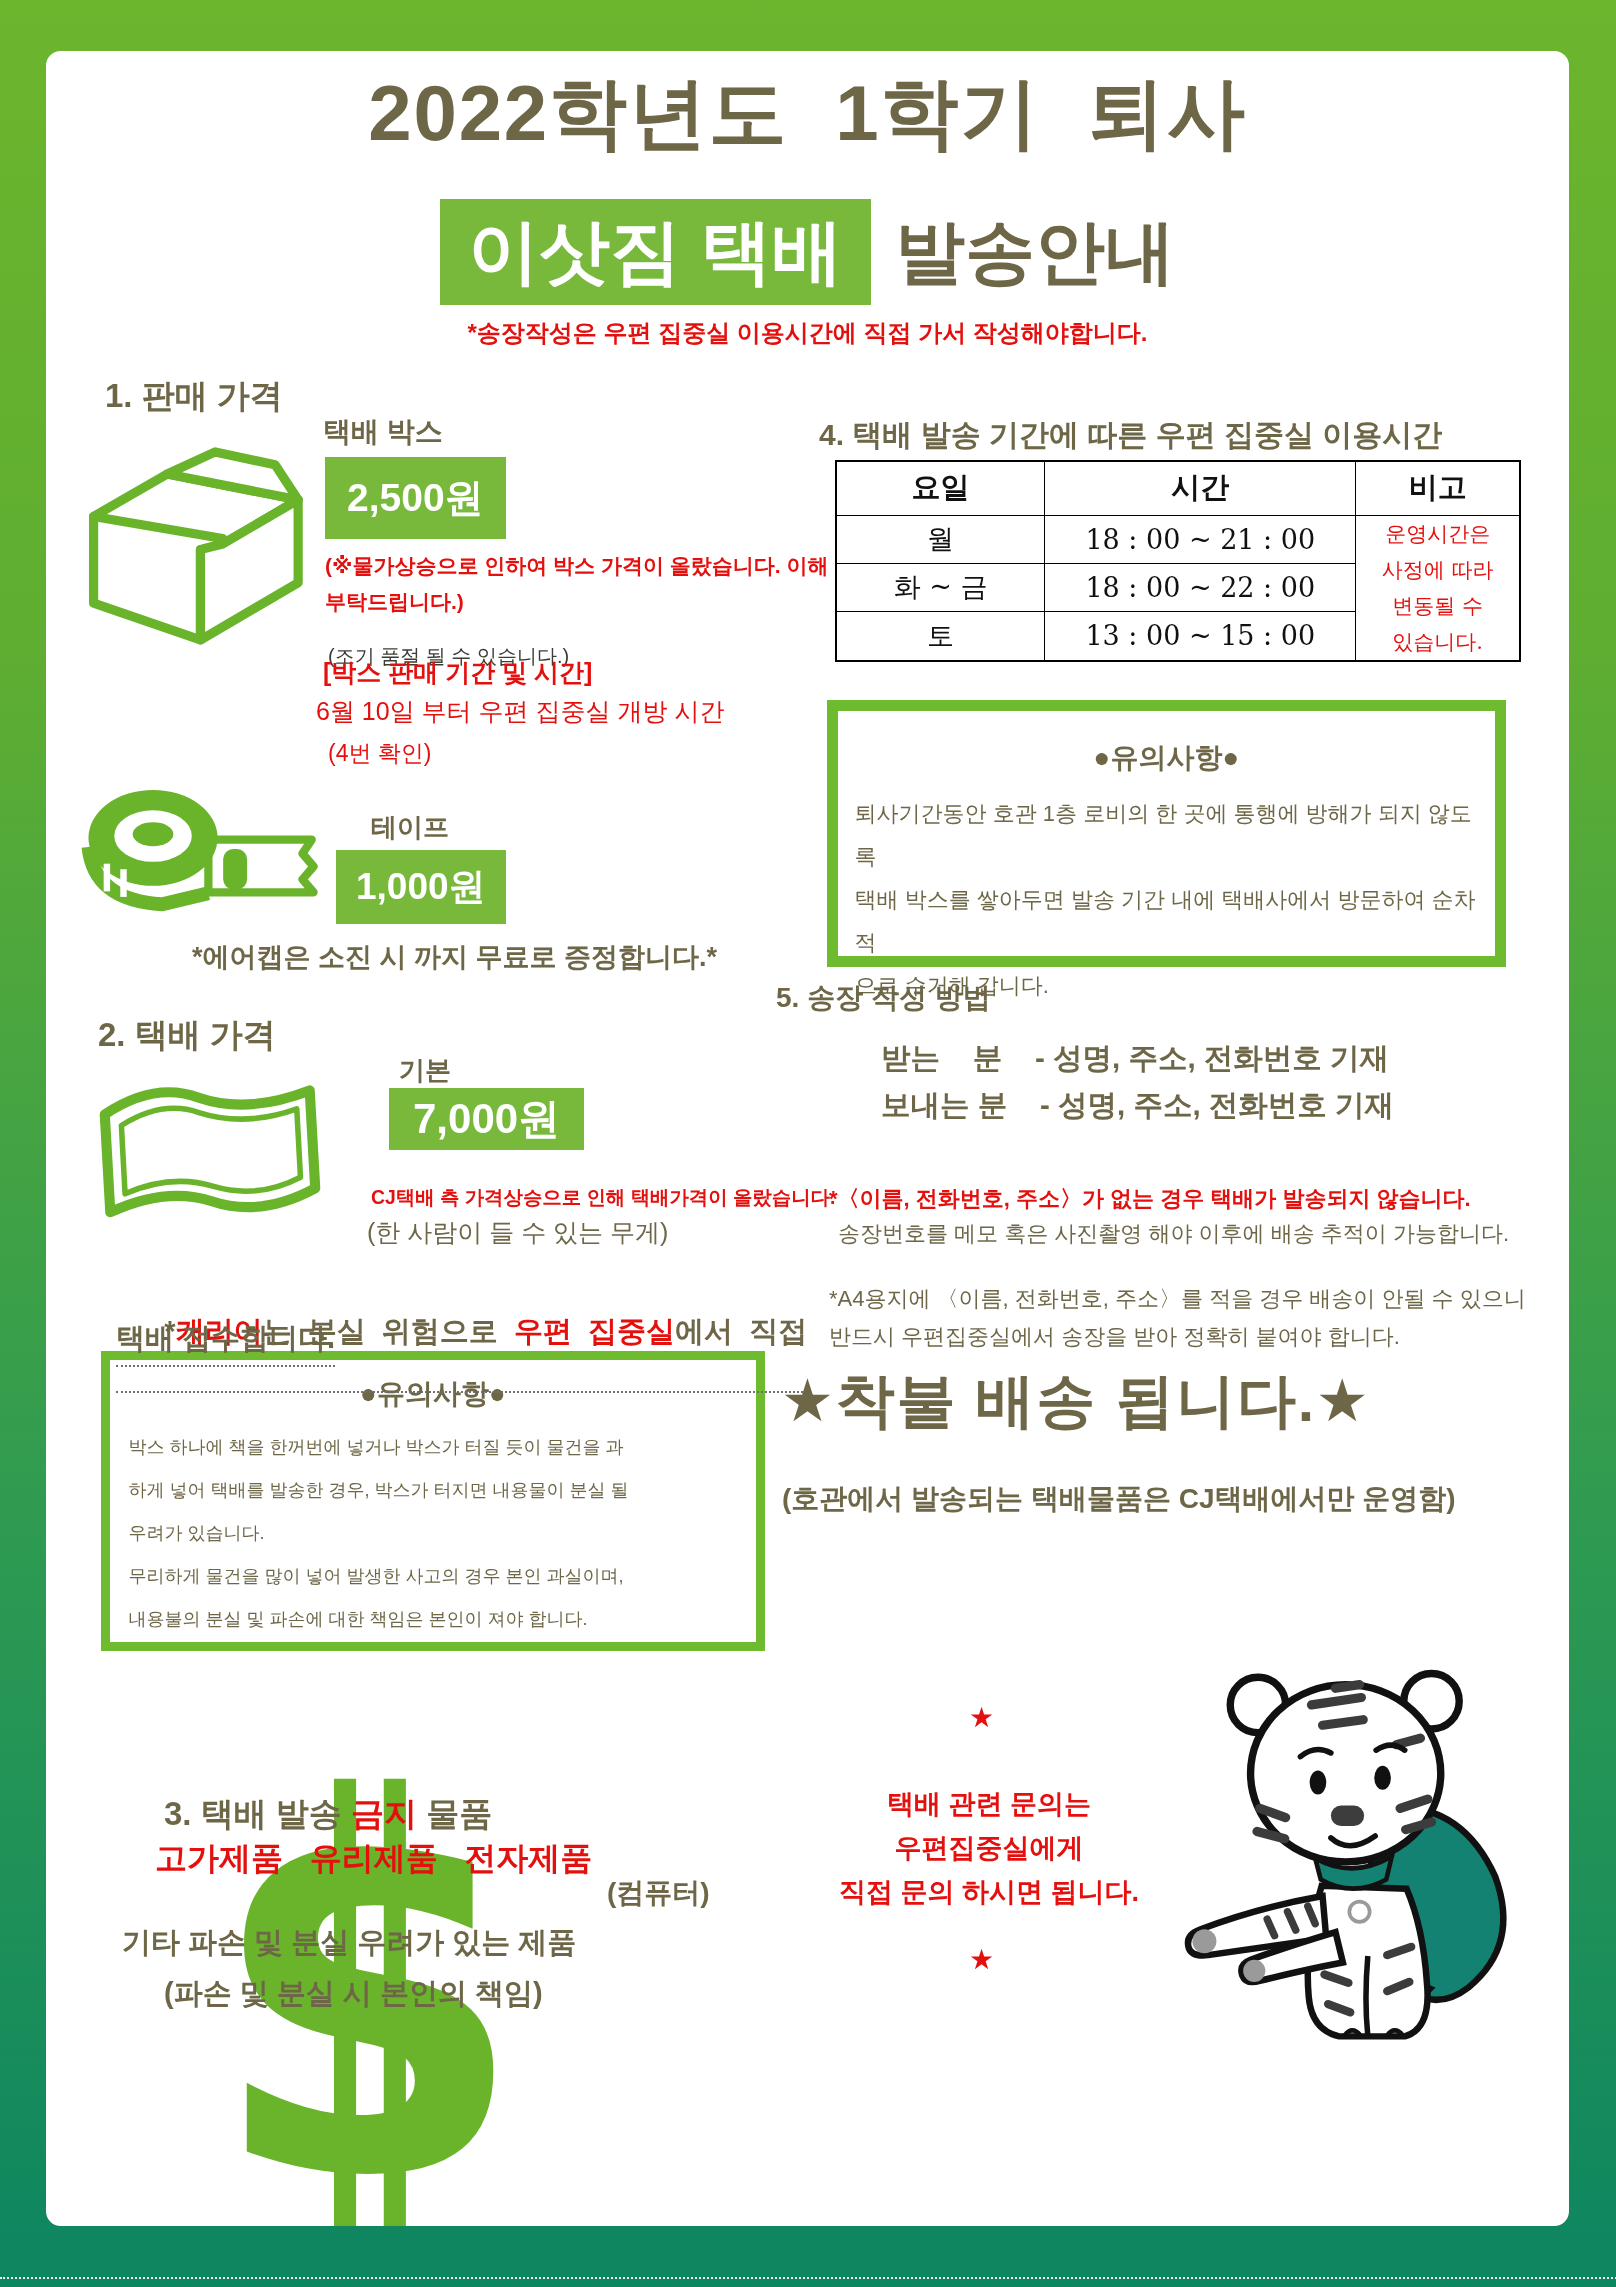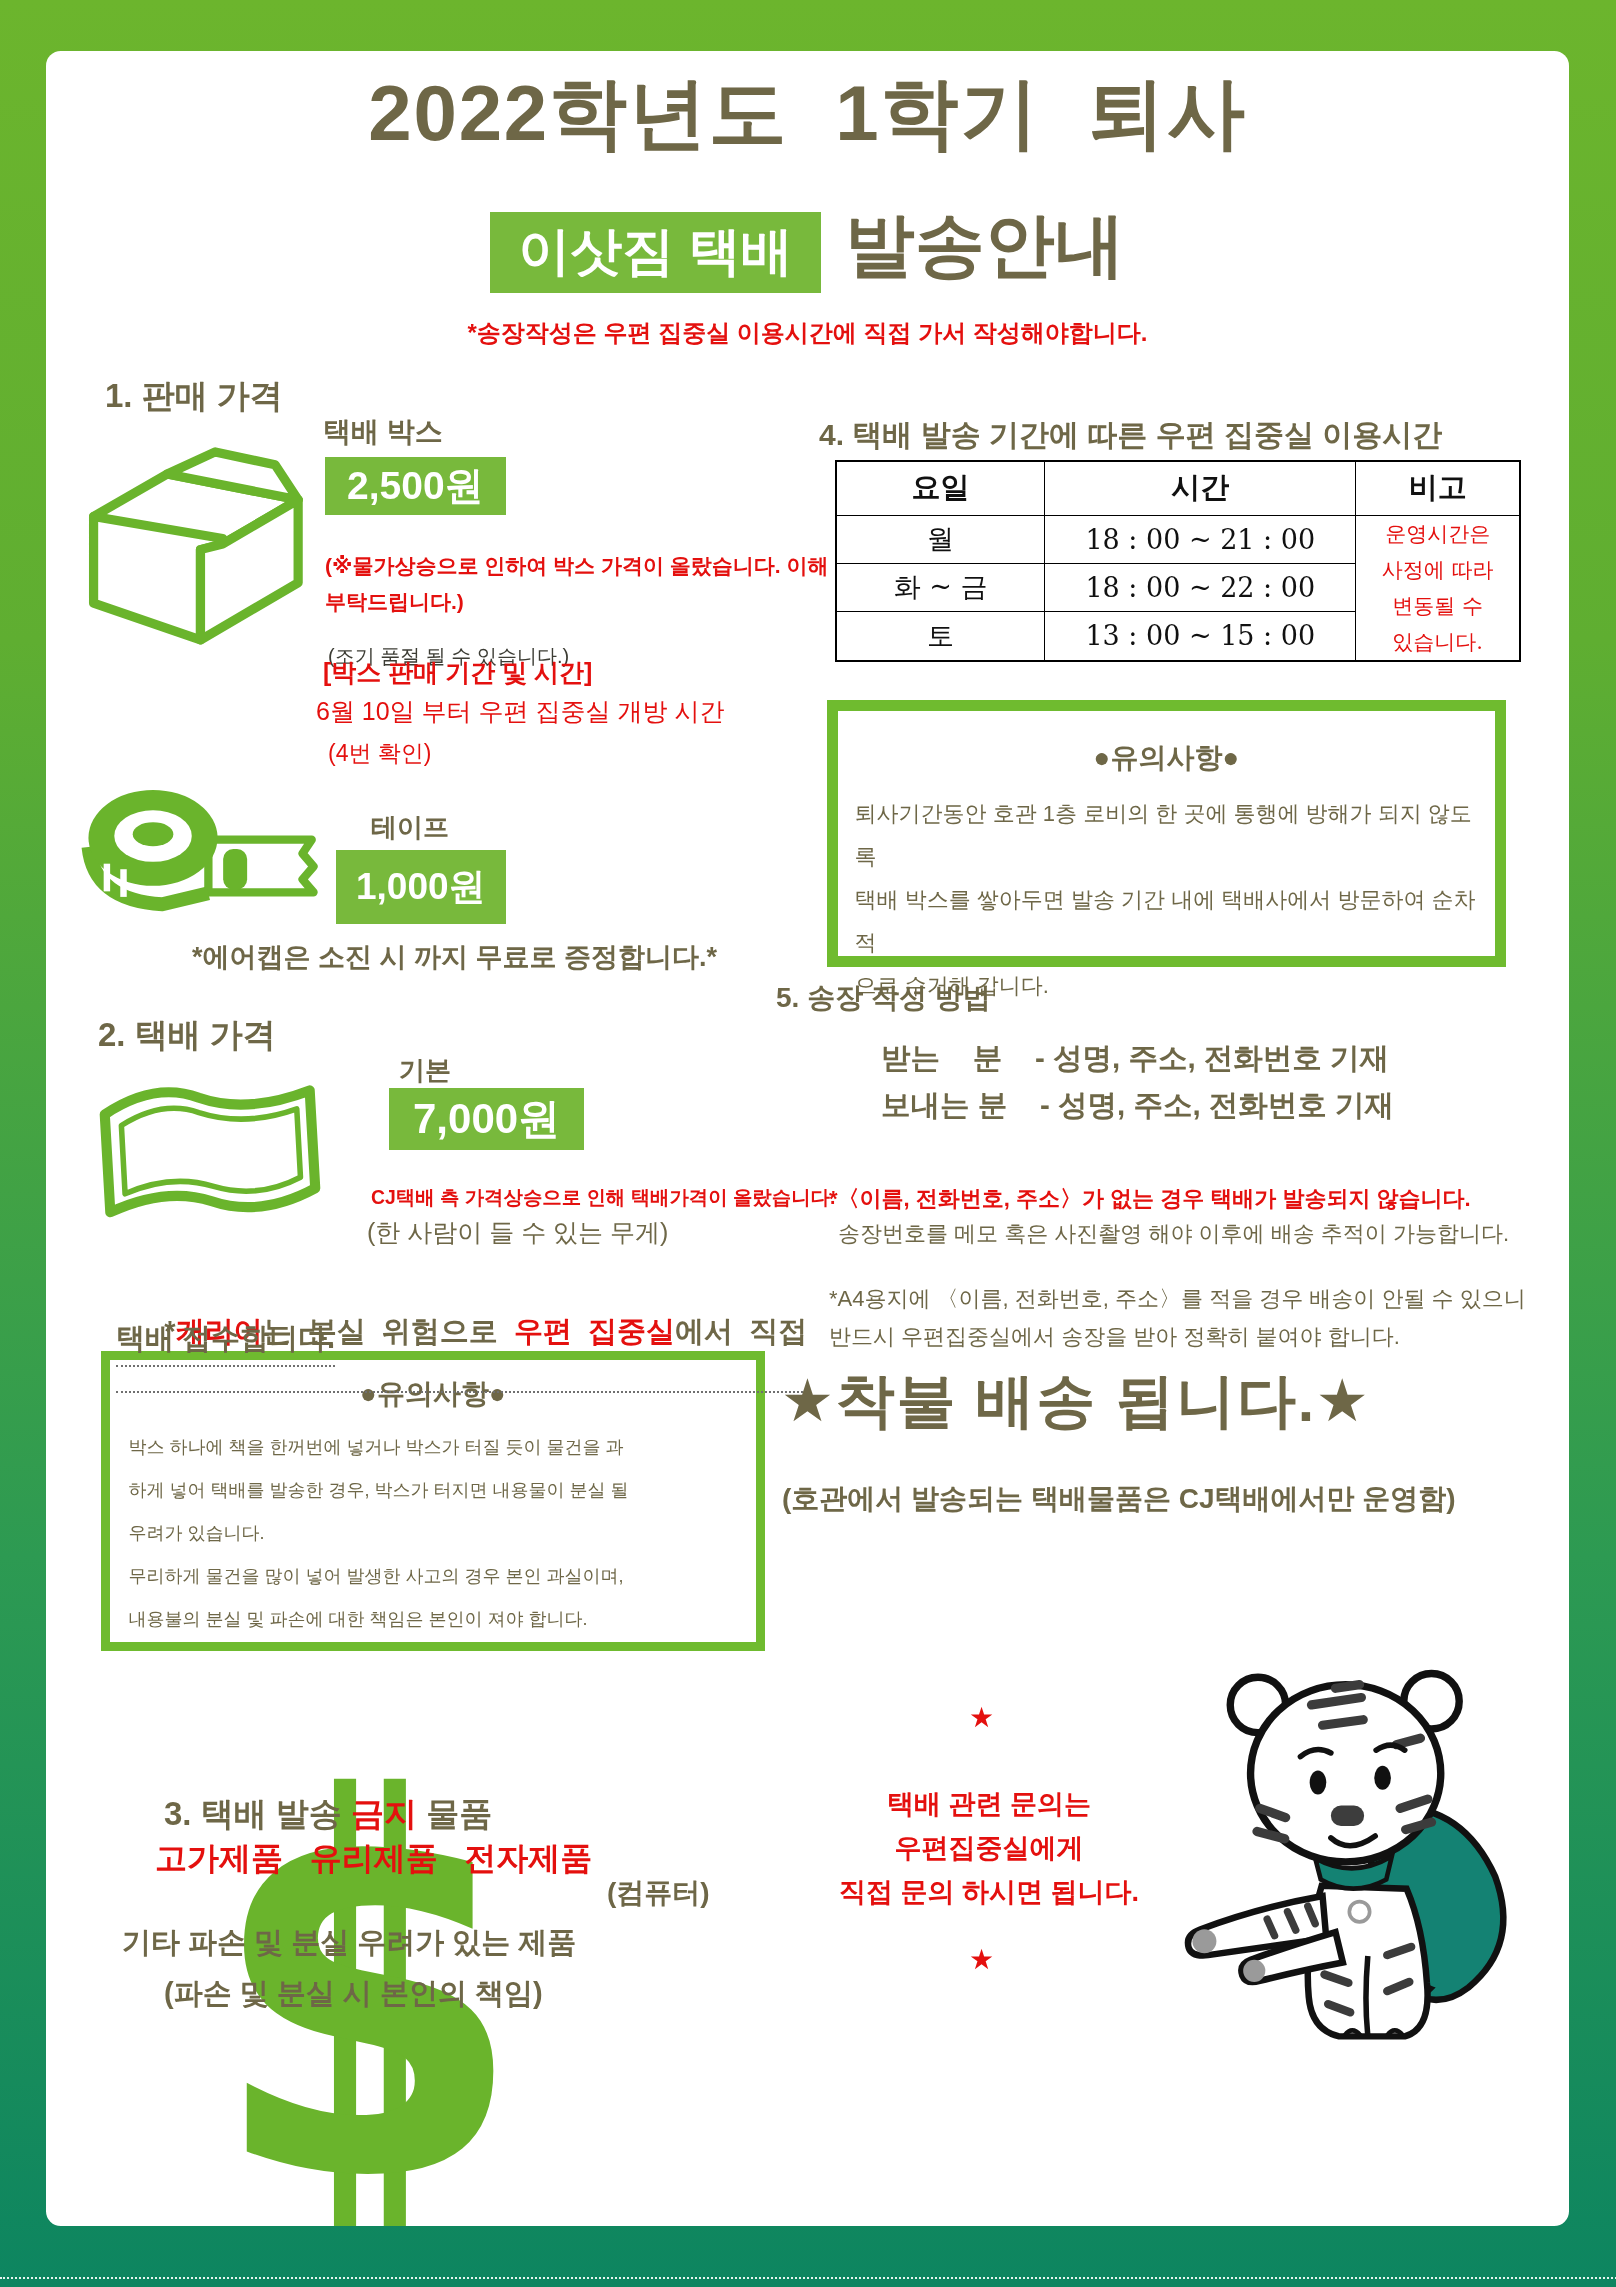--- a/index.html
+++ b/index.html
@@ -27,40 +27,40 @@
 </style>
 </head>
 <body>
 
 <div class="page">
   <div class="panel">
 
     <div class="t b ctr" style="left:0;width:1523px;top:11px;font-size:78px;letter-spacing:1.8px;white-space:pre;">2022학년도  1학기  퇴사</div>
 
     <div class="t" style="left:0;width:1523px;top:148px;text-align:center;white-space:nowrap;">
-      <span class="hl" style="font-size:52px;padding:5.5px 28px;">이삿짐 택배</span>
+      <span class="hl" style="font-size:71px;padding:5.5px 28px;">이삿짐 택배</span>
       <span class="b" style="font-size:70px;margin-left:20px;">발송안내</span>
     </div>
 
     <div class="t red b ctr" style="left:0;width:1523px;top:266px;font-size:24px;">*송장작성은 우편 집중실 이용시간에 직접 가서 작성해야합니다.</div>
 
     <div class="t b" style="left:59px;top:323px;font-size:33px;">1. 판매 가격</div>
 
     <div class="t b" style="left:277px;top:362px;font-size:28px;">택배 박스</div>
 
     <svg class="ic" style="left:31px;top:388px;" width="258" height="212" viewBox="0 0 280 230">
       <g fill="#ffffff" stroke="#6ab42c" stroke-width="10" stroke-linejoin="round">
         <polygon points="18,84 98,38 240,66 158,114"></polygon>
         <polygon points="98,38 150,14 215,28 240,66"></polygon>
         <polygon points="18,84 18,178 134,218 134,120 158,114 158,108"></polygon>
         <polygon points="134,120 158,114 240,66 240,156 134,218"></polygon>
       </g>
     </svg>
 
-    <div class="t hl" style="left:279px;top:406px;font-size:39px;padding:2px 22px;">2,500원</div>
+    <div class="t hl" style="left:279px;top:406px;font-size:39px;padding:14px 22px;">2,500원</div>
 
     <div class="t red b prel" style="left:279px;top:497px;font-size:21px;line-height:36px;">(※물가상승으로 인하여 박스 가격이 올랐습니다. 이해
 부탁드립니다.)</div>
 
     <div class="t blk" style="left:282px;top:592px;font-size:20px;">(조기 품절 될 수 있습니다.)</div>
 
     <div class="t red b" style="left:277px;top:605px;font-size:25px;">[박스 판매 기간 및 시간]</div>
 
     <div class="t red" style="left:270px;top:644px;font-size:25px;text-align:right;">6월 10일 부터 우편 집중실 개방 시간</div>
 

